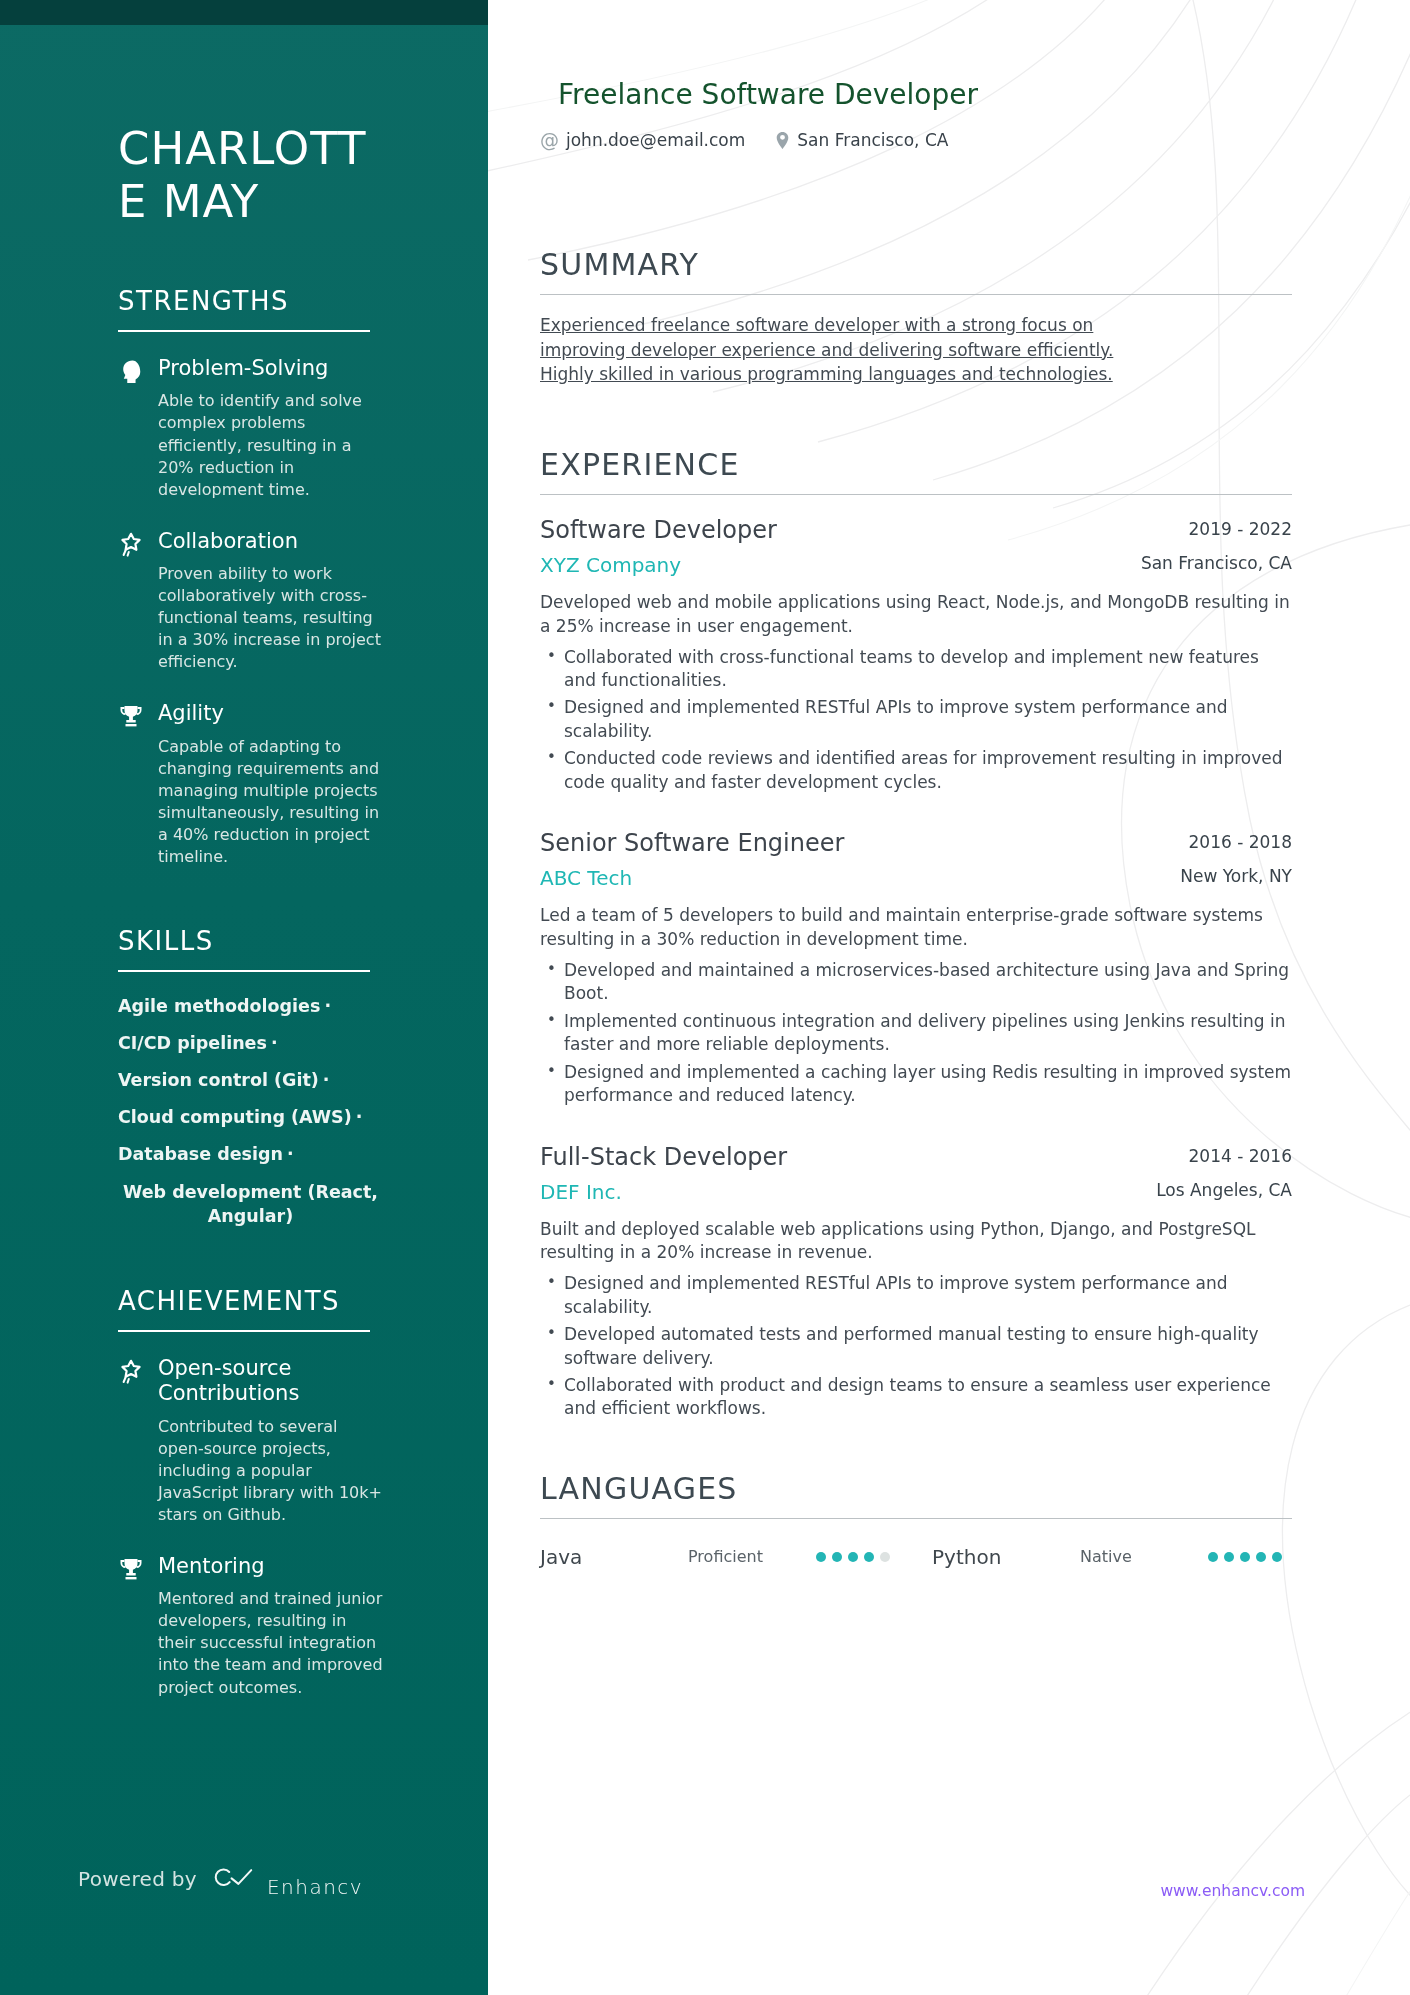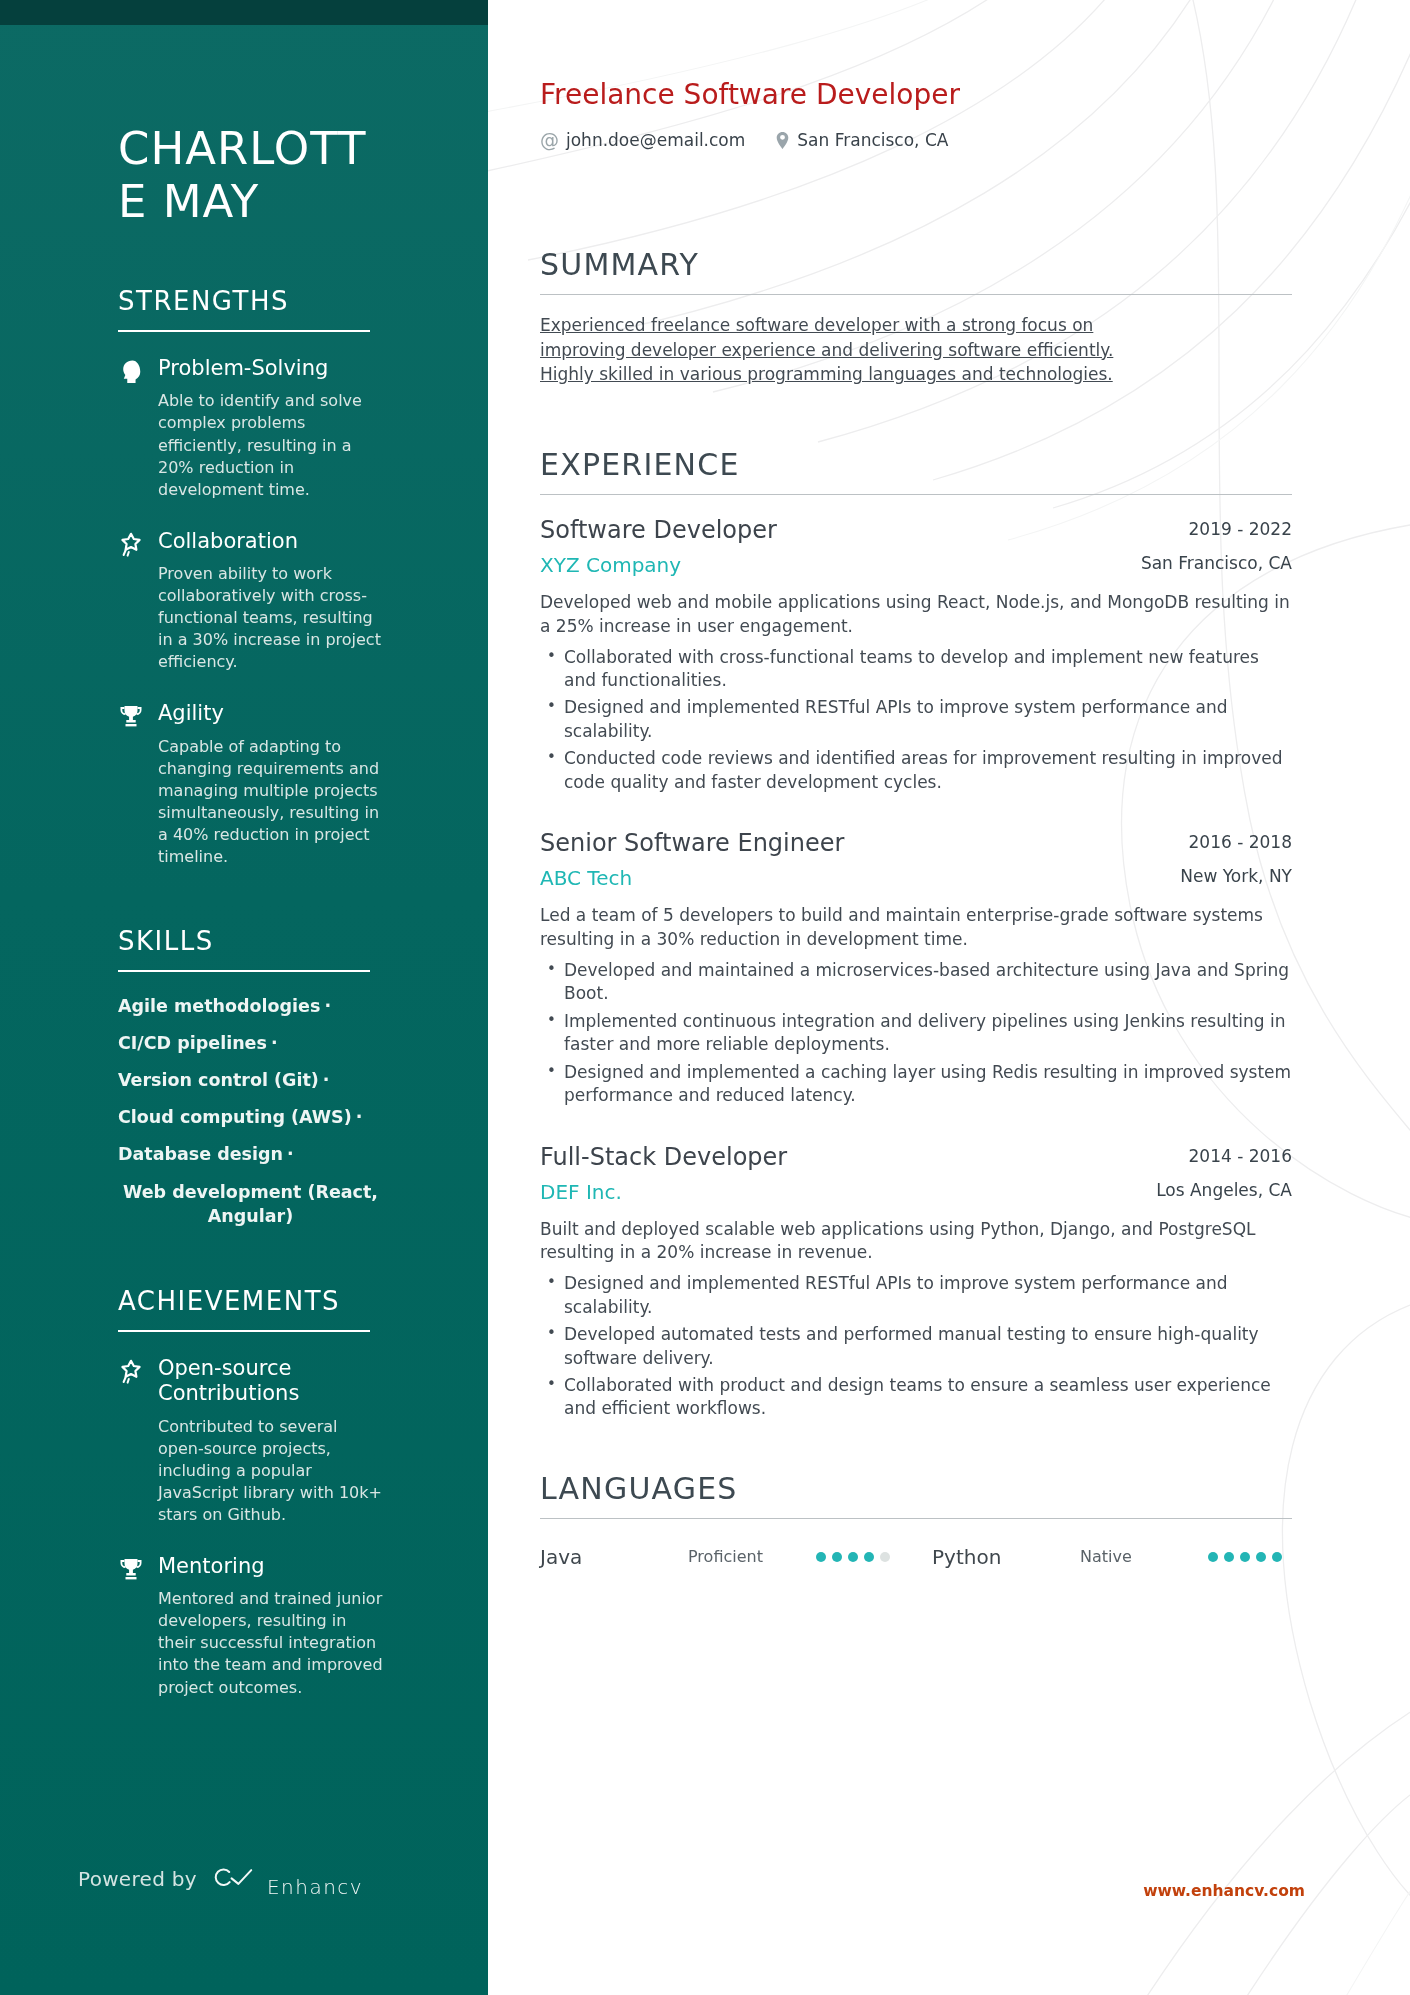--- a/index.html
+++ b/index.html
@@ -31,21 +31,21 @@
 
   .side-footer{position:absolute;left:78px;bottom:96px;display:flex;align-items:center;gap:12px;}
   .powered{font-size:20px;color:#d4e4e2;letter-spacing:.3px;}
   .brand{font-size:20px;color:#f2f8f7;letter-spacing:1.5px;font-weight:300;margin-top:16px;}
 
   
   .main{position:relative;flex:1;height:100%;padding:78px 118px 0 52px;}
   .bg-contours{position:absolute;top:0;left:0;z-index:0;pointer-events:none;}
   .content{position:relative;z-index:1;}
 
-  .job-title-main{font-size:28px;color:#b91c1c;font-weight:400;margin:0 0 18px 0;}
+  .job-title-main{font-size:28px;color:#14532d;font-weight:400;margin:0 0 18px 18px;}
   .contact-row{display:flex;align-items:center;gap:30px;font-size:17px;color:#39424a;}
   .contact{display:flex;align-items:center;gap:7px;}
   .at-glyph{color:#9aa5a9;font-size:19px;}
   .pin-glyph{display:inline-flex;}
 
   .section{margin-top:0;}
   .section-title{font-size:30px;font-weight:400;letter-spacing:1.2px;color:#3d4951;
     padding-bottom:12px;border-bottom:1px solid #bcc1c4;margin:0 0 18px 0;}
   .mt-summary{margin-top:96px;}
   .mt-exp{margin-top:60px;}
@@ -69,21 +69,21 @@
   .edu-school{margin-bottom:0;font-size:21px;}
 
   .lang-grid{display:grid;grid-template-columns:1fr 1fr;column-gap:32px;margin-top:26px;}
   .lang{display:flex;align-items:center;}
   .lang-name{font-size:20px;color:#3f474d;flex:0 0 148px;}
   .lang-level{font-size:16px;color:#5a6268;flex:0 0 128px;}
   .dots{display:flex;align-items:center;gap:6px;}
   .dot{width:10px;height:10px;border-radius:50%;background:#dde2e1;display:inline-block;}
   .dot.filled{background:#23b5b5;}
 
-  .main-footer{position:absolute;right:105px;bottom:95px;font-size:15.5px;color:#c2410c;z-index:1;font-weight:bold;}
+  .main-footer{position:absolute;right:105px;bottom:95px;font-size:15.5px;color:#8b5cf6;z-index:1;}
 </style>
 </head>
 <body>
 
 <div class="page">
 
   <aside class="sidebar">
     <div class="topstrip"></div>
 
     <h1 class="name">

